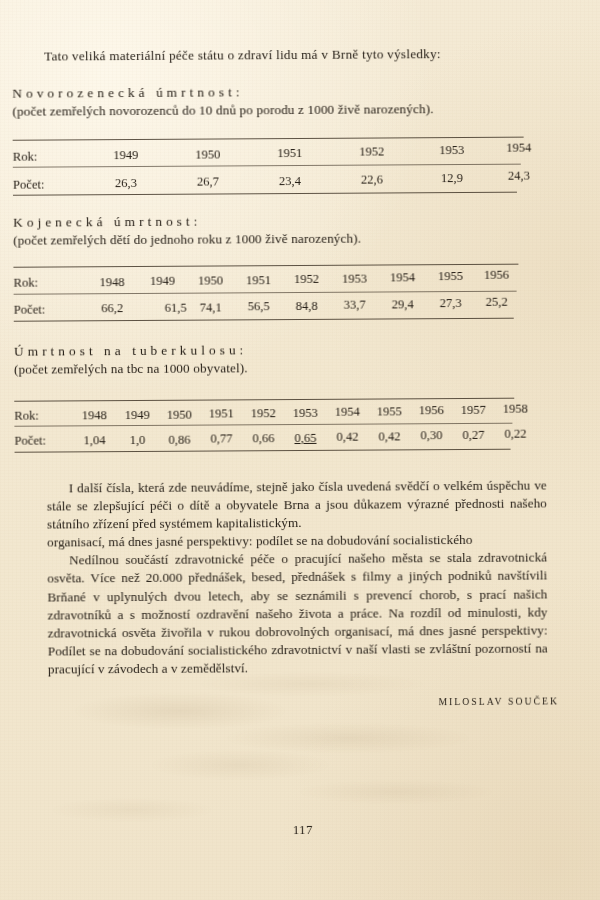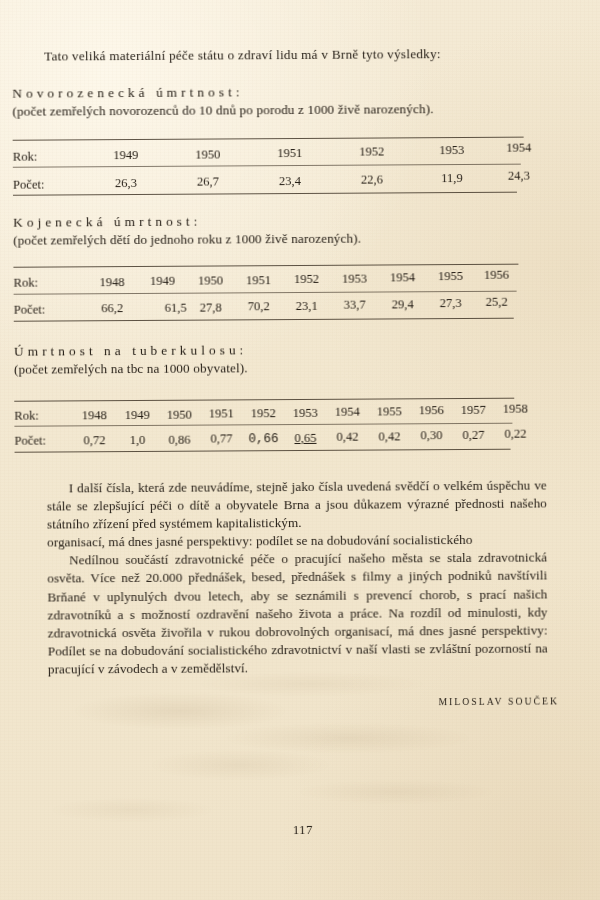--- a/index.html
+++ b/index.html
@@ -191,21 +191,21 @@
         <td class="cell-val" style="width:82px; padding-bottom:6px;">1952</td>
         <td class="cell-val" style="width:78px; padding-bottom:8px;">1953</td>
         <td class="cell-val" style="width:56px; padding-bottom:12px;">1954</td>
       </tr>
       <tr style="height:28px;">
         <td class="cell-lbl">Počet:</td>
         <td class="cell-val" style="padding-bottom:2px;">26,3</td>
         <td class="cell-val" style="padding-bottom:3px;">26,7</td>
         <td class="cell-val" style="padding-bottom:4px;">23,4</td>
         <td class="cell-val" style="padding-bottom:6px;">22,6</td>
-        <td class="cell-val" style="padding-bottom:8px;">11,9</td>
+        <td class="cell-val" style="padding-bottom:8px;">12,9</td>
         <td class="cell-val" style="padding-bottom:12px;">24,3</td>
       </tr>
     </tbody>
       </table>
 
     <div class="sec-head" style="top:212px;">Kojenecká úmrtnost:</div>
     <div class="sec-sub" style="top:230px;">(počet zemřelých dětí do jednoho roku z 1000 živě narozených).</div>
 
     <div class="rule" style="top:265px; width:505px;"></div>
     <div class="rule thin" style="top:292px; width:503px;"></div>
@@ -222,23 +222,23 @@
         <td class="cell-val" style="width:48px; padding-bottom:4px;">1952</td>
         <td class="cell-val" style="width:48px; padding-bottom:5px;">1953</td>
         <td class="cell-val" style="width:48px; padding-bottom:6px;">1954</td>
         <td class="cell-val" style="width:48px; padding-bottom:8px;">1955</td>
         <td class="cell-val" style="width:44px; padding-bottom:10px;">1956</td>
       </tr>
       <tr style="height:28px;">
         <td class="cell-lbl">Počet:</td>
         <td class="cell-val" style="padding-bottom:1px;">66,2</td>
         <td class="cell-val" style="padding-bottom:2px;text-align:right;">61,5</td>
-        <td class="cell-val" style="padding-bottom:2px;">27,8</td>
-        <td class="cell-val" style="padding-bottom:3px;">70,2</td>
-        <td class="cell-val" style="padding-bottom:4px;">23,1</td>
+        <td class="cell-val" style="padding-bottom:2px;">74,1</td>
+        <td class="cell-val" style="padding-bottom:3px;">56,5</td>
+        <td class="cell-val" style="padding-bottom:4px;">84,8</td>
         <td class="cell-val" style="padding-bottom:5px;">33,7</td>
         <td class="cell-val" style="padding-bottom:6px;">29,4</td>
         <td class="cell-val" style="padding-bottom:8px;">27,3</td>
         <td class="cell-val" style="padding-bottom:10px;">25,2</td>
       </tr>
     </tbody>
       </table>
 
     <div class="sec-head" style="top:341px;">Úmrtnost na tuberkulosu:</div>
     <div class="sec-sub" style="top:359px;">(počet zemřelých na tbc na 1000 obyvatel).</div>
@@ -258,25 +258,25 @@
         <td class="cell-val" style="width:42px; padding-bottom:2px;">1952</td>
         <td class="cell-val" style="width:42px; padding-bottom:3px;">1953</td>
         <td class="cell-val" style="width:42px; padding-bottom:4px;">1954</td>
         <td class="cell-val" style="width:42px; padding-bottom:5px;">1955</td>
         <td class="cell-val" style="width:42px; padding-bottom:6px;">1956</td>
         <td class="cell-val" style="width:42px; padding-bottom:7px;">1957</td>
         <td class="cell-val" style="width:42px; padding-bottom:8px;">1958</td>
       </tr>
       <tr style="height:27px;">
         <td class="cell-lbl">Počet:</td>
-        <td class="cell-val">0,72</td>
+        <td class="cell-val">1,04</td>
         <td class="cell-val" style="padding-bottom:1px;">1,0</td>
         <td class="cell-val" style="padding-bottom:1px;">0,86</td>
         <td class="cell-val" style="padding-bottom:2px;margin-top:48px;">0,77</td>
-        <td class="cell-val" style="padding-bottom:2px;font-family:Liberation Mono, monospace;">0,66</td>
+        <td class="cell-val" style="padding-bottom:2px;">0,66</td>
         <td class="cell-val" style="padding-bottom:3px;text-decoration:underline;">0,65</td>
         <td class="cell-val" style="padding-bottom:4px;">0,42</td>
         <td class="cell-val" style="padding-bottom:5px;">0,42</td>
         <td class="cell-val" style="padding-bottom:6px;">0,30</td>
         <td class="cell-val" style="padding-bottom:7px;">0,27</td>
         <td class="cell-val" style="padding-bottom:8px;">0,22</td>
       </tr>
     </tbody>
       </table>
 

